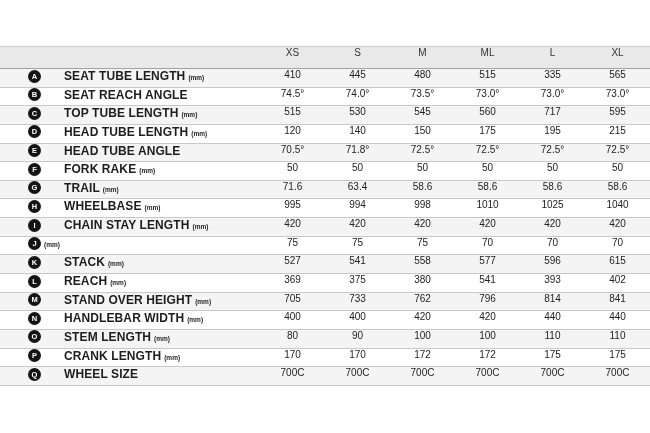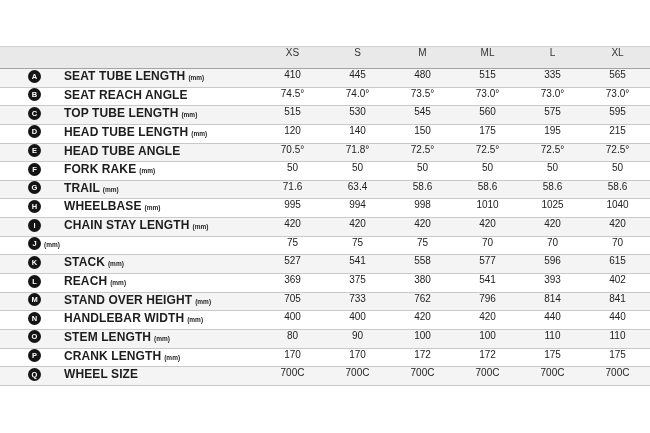--- a/index.html
+++ b/index.html
@@ -131,21 +131,21 @@
   <div class="row alt">
     <div class="cell label-cell">
       <span class="badge">C</span>
       <span class="label">TOP TUBE LENGTH</span>
       <span class="unit">(mm)</span>
     </div>
   <div class="cell">515</div>
           <div class="cell">530</div>
           <div class="cell">545</div>
           <div class="cell">560</div>
-          <div class="cell">575</div>
+          <div class="cell">717</div>
           <div class="cell">595</div>
         </div>
 
   <div class="row">
     <div class="cell label-cell">
       <span class="badge">D</span>
       <span class="label">HEAD TUBE LENGTH</span>
       <span class="unit">(mm)</span>
     </div>
   <div class="cell">120</div>

